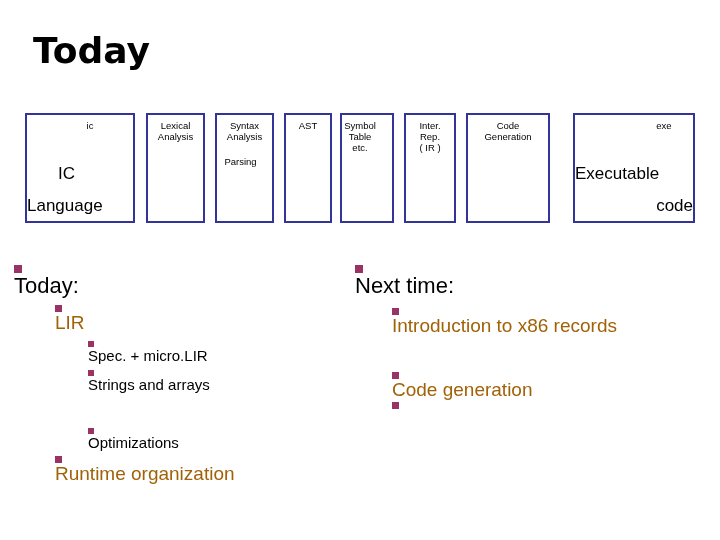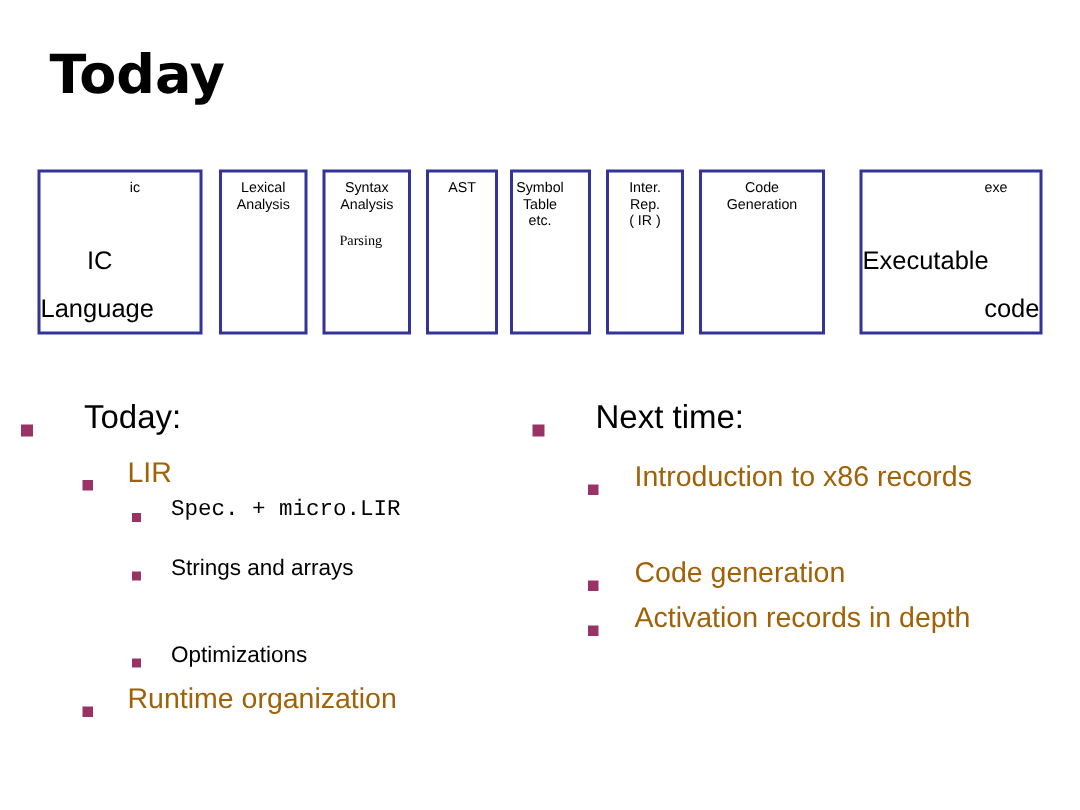--- a/index.html
+++ b/index.html
@@ -96,21 +96,22 @@
   .lvl4 {
     position: absolute;
     font-size: 12.5px;
     color: #000000;
   }
   .lvl4 .bullet-sq {
     width: 5px; height: 5px;
   }
   .row {
     display: flex;
-    align-items: flex-end;
+    align-items: flex-start;
+    flex-direction: column;
   }
   .row .marker {
     flex: 0 0 auto;
     display: flex;
     align-items: center;
     justify-content: flex-start;
   }
   .txt { flex: 1 1 auto; }
 
   .pagenum {
@@ -135,21 +136,21 @@
     <div class="bigtext" style="left:58px; top:56px; width:70px;">IC</div>
     <div class="bigtext" style="left:27px; top:88px; width:110px;">Language</div>
 
     <div class="box" style="left:146px; top:5px; width:59px; height:110px;"></div>
     <div class="boxlabel" style="left:146px; top:12px; width:59px; white-space:pre-line;">Lexical
 Analysis</div>
 
     <div class="box" style="left:215px; top:5px; width:59px; height:110px;"></div>
     <div class="boxlabel" style="left:215px; top:12px; width:59px; white-space:pre-line;">Syntax
 Analysis</div>
-    <div class="boxlabel" style="left:215px; top:48px; width:51px;font-family:Liberation Serif, serif;">Parsing</div>
+    <div class="boxlabel" style="left:215px; top:48px; width:51px;">Parsing</div>
 
     <div class="box" style="left:284px; top:5px; width:48px; height:110px;"></div>
     <div class="boxlabel" style="left:284px; top:12px; width:48px; white-space:pre-line;">AST</div>
 
     <div class="box" style="left:340px; top:5px; width:54px; height:110px;"></div>
     <div class="boxlabel" style="left:340px; top:12px; width:40px; white-space:pre-line;">Symbol
 Table
 etc.</div>
 
     <div class="box" style="left:404px; top:5px; width:52px; height:110px;"></div>
@@ -174,21 +175,21 @@
     <span class="txt">Today:</span>
   </div>
 
   <div class="lvl2 row" style="left:55px; top:305px; width:280px;">
     <span class="marker" style="width:30px;">
       <span class="bullet-sq"></span>
     </span>
     <span class="txt">LIR</span>
   </div>
 
-  <div class="lvl3 row" style="left:88px; top:331px; width:280px;font-family:Liberation Mono, monospace;">
+  <div class="lvl3 row" style="left:88px; top:341px; width:280px;">
     <span class="marker" style="width:26px;">
       <span class="bullet-sq"></span>
     </span>
     <span class="txt">Spec. + micro.LIR</span>
   </div>
   <div class="lvl3 row" style="left:88px; top:370px; width:280px;">
     <span class="marker" style="width:26px;">
       <span class="bullet-sq"></span>
     </span>
     <span class="txt">Strings and arrays</span>
@@ -224,17 +225,16 @@
   <div class="lvl2 row" style="left:392px; top:372px; width:310px;">
     <span class="marker" style="width:31px;">
       <span class="bullet-sq"></span>
     </span>
     <span class="txt">Code generation</span>
   </div>
   <div class="lvl2 row" style="left:392px; top:402px; width:310px;">
     <span class="marker" style="width:31px;">
       <span class="bullet-sq"></span>
     </span>
-    <span class="txt">Activation records in depth</span>
   </div>
 
   <div class="pagenum">2</div>
 </div>
 
 </body></html>

